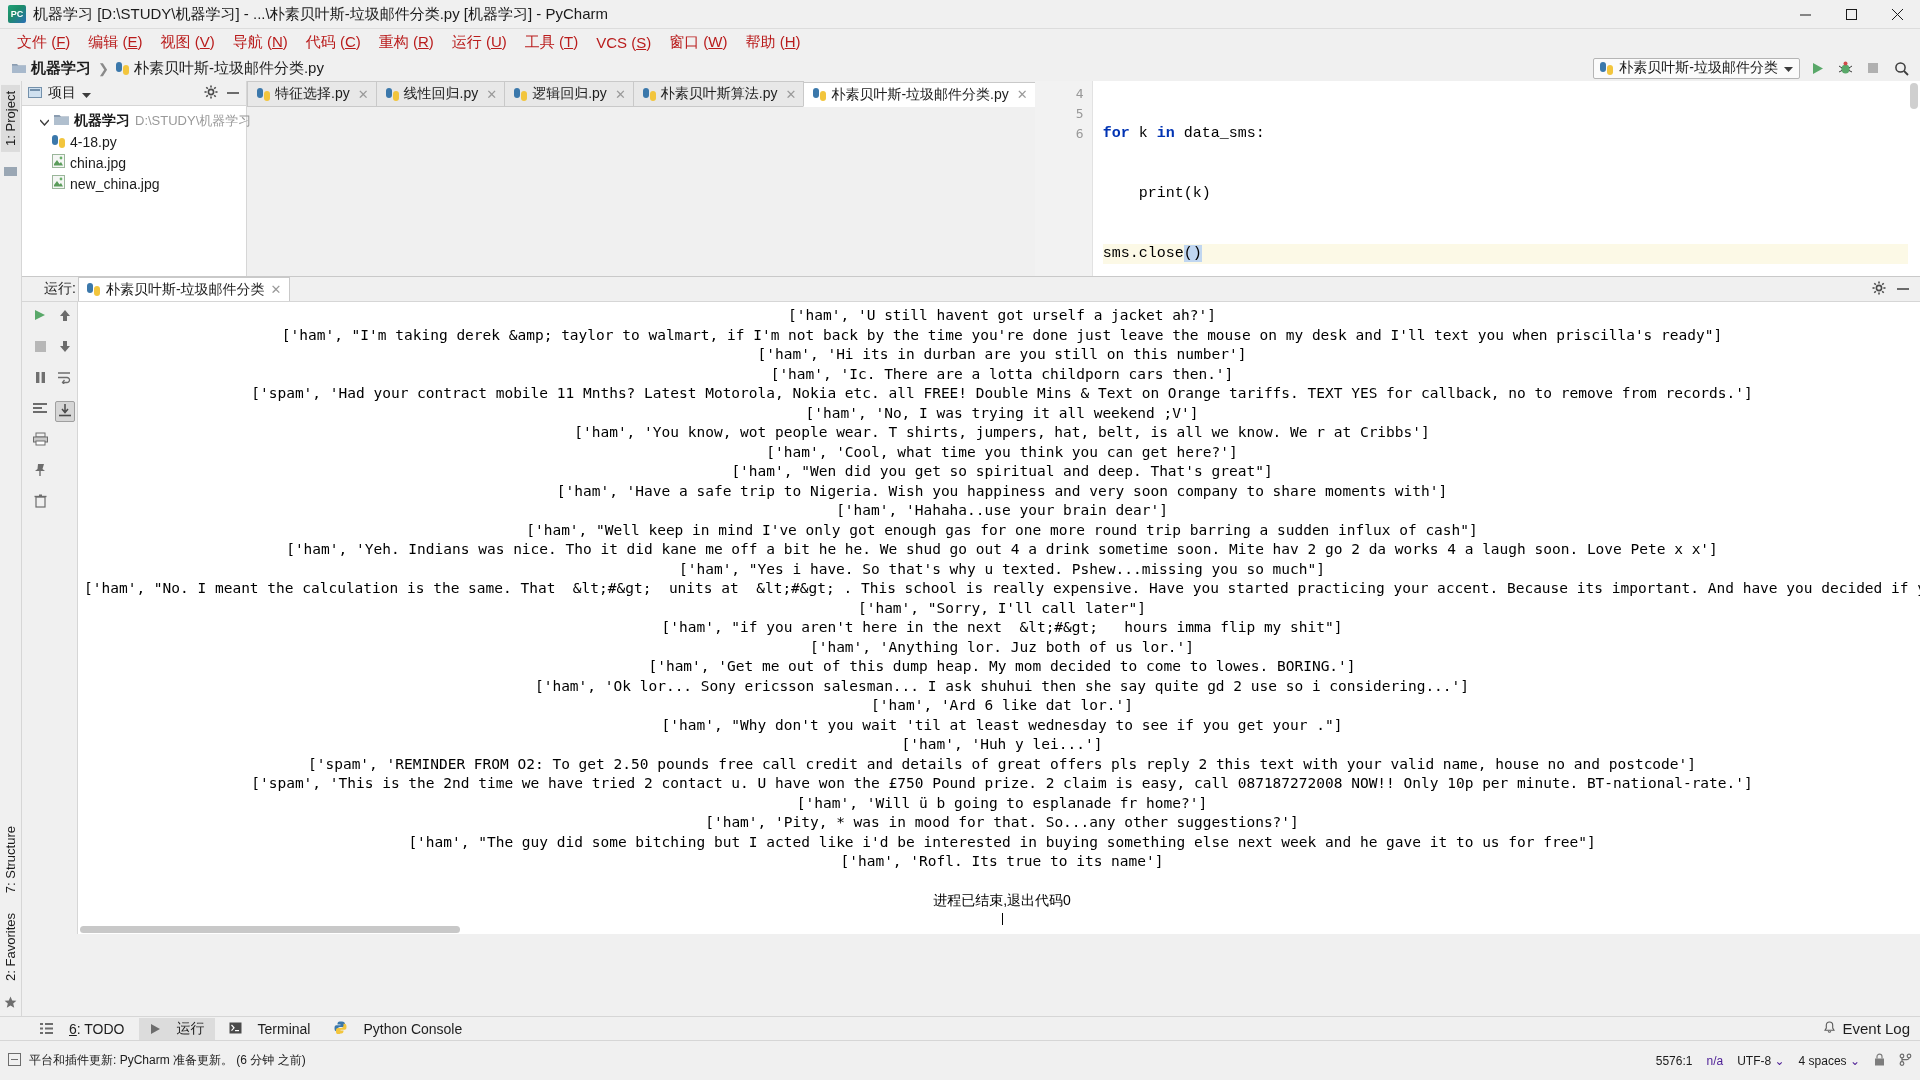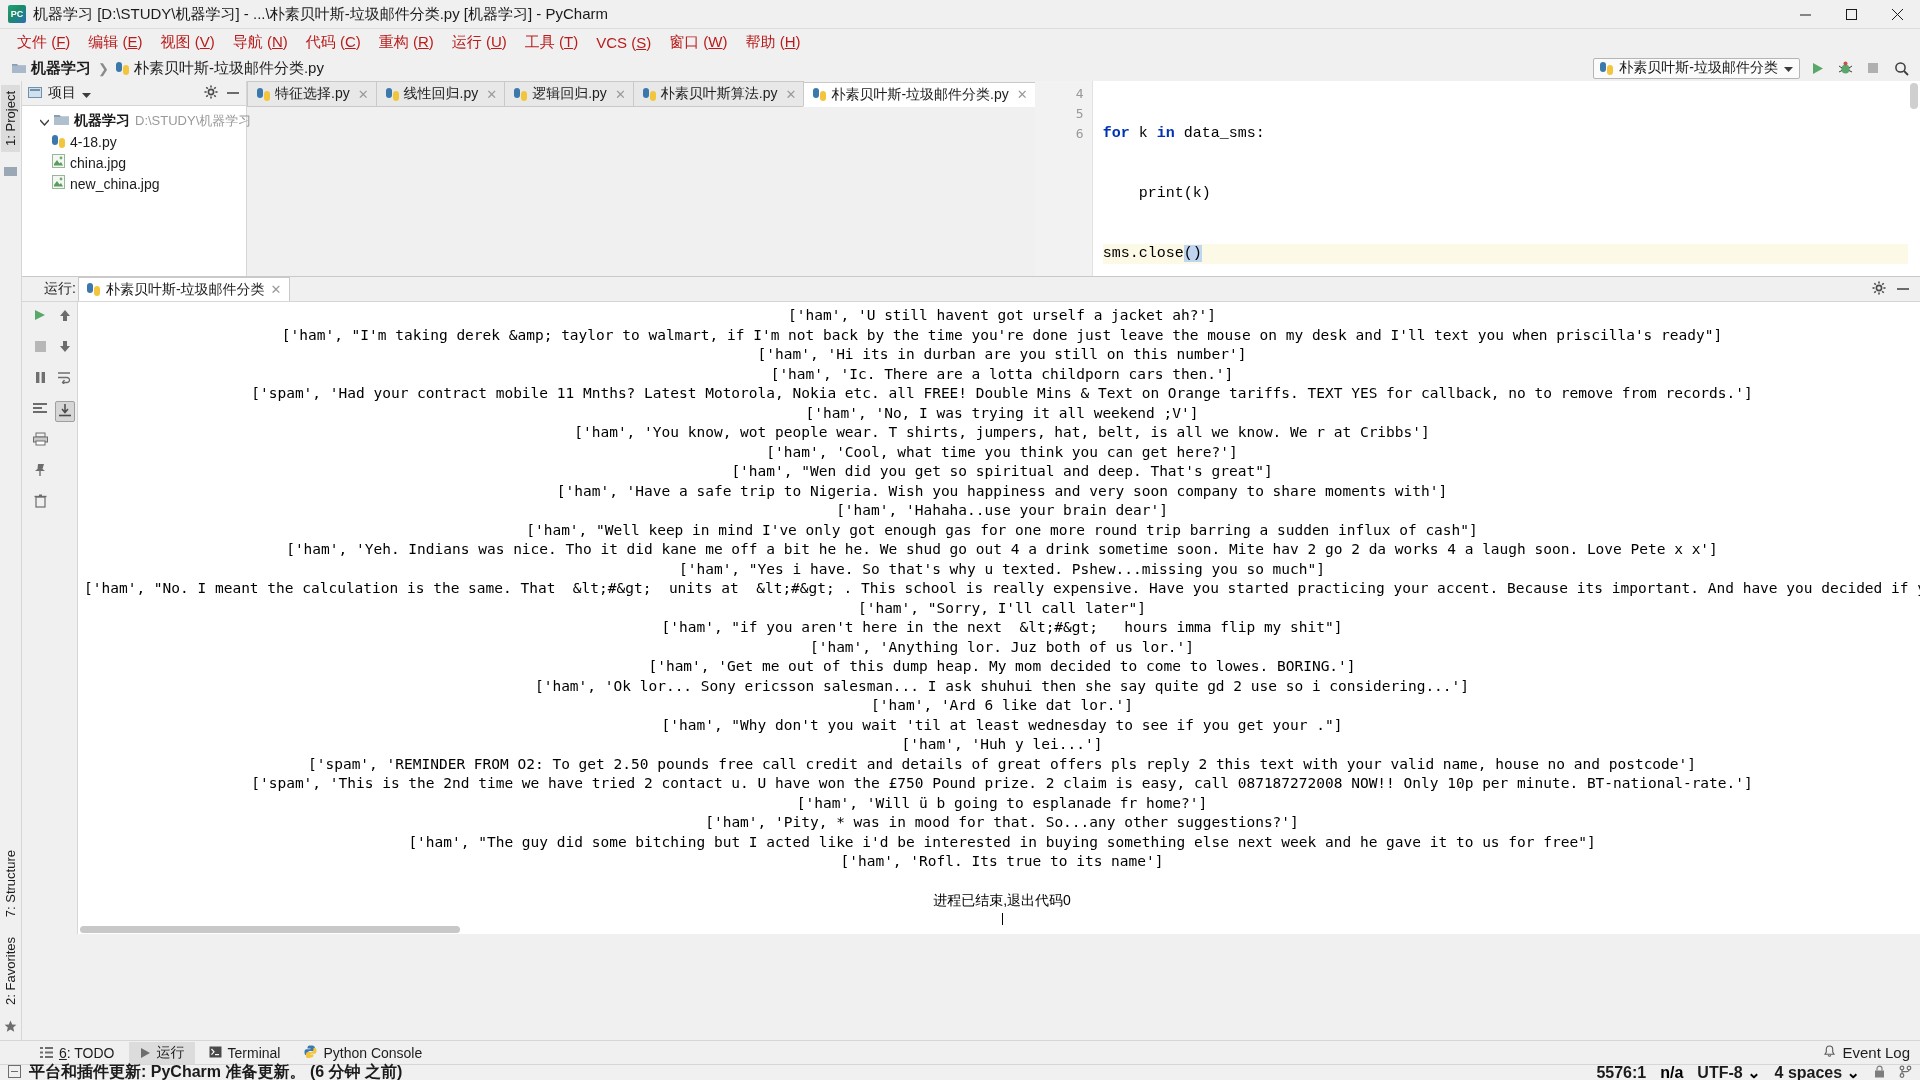--- a/index.html
+++ b/index.html
@@ -154,32 +154,32 @@
   .console .zh { font-family:"Liberation Sans","DejaVu Sans",sans-serif; font-size:14px; }
   .caretline { display:inline-block; width:1px; height:15px; background:#000; vertical-align:-3px; }
   .hscroll { position:absolute; left:0; bottom:0; height:9px; width:100%; background:#fff; }
   .hscroll .thumb { height:7px; margin-top:1px; width:380px; background:#c8c8c8; border-radius:4px; margin-left:2px; }
 
   
   .bottombar {
     height:24px; background:#f0f0f0; display:flex; align-items:center; flex:none;
     border-top:1px solid #d6d6d6; padding-left:30px; gap:4px;
   }
-  .bbtn { display:flex; align-items:flex-end; gap:6px; font-size:14px; padding:2px 10px; white-space:nowrap; }
+  .bbtn { display:flex; align-items:flex-end; gap:16px; font-size:14px; padding:2px 10px; white-space:nowrap; }
   .bbtn.sel { background:#dcdcdc; }
   .bbtn u { text-decoration:underline; }
   .bottombar .right { margin-left:auto; display:flex; align-items:center; gap:6px; padding-right:10px; }
 
   
   .statusbar {
-    height:16px; background:#f0f0f0; display:flex; align-items:center; flex:none;
-    border-top:1px solid #d6d6d6; font-size:16px; padding-left:8px; gap:8px; color:#1b1b1b;font-weight:bold;
+    height:40px; background:#f0f0f0; display:flex; align-items:center; flex:none;
+    border-top:1px solid #d6d6d6; font-size:12px; padding-left:8px; gap:8px; color:#1b1b1b;
   }
   .statusbar .right { margin-left:auto; display:flex; align-items:center; gap:14px; padding-right:8px; }
-  .muted { color:#000000; }
+  .muted { color:#4c1d95; }
 
   .ic { display:inline-block; vertical-align:middle; }
 </style>
 </head>
 <body>
 
 <div class="app">
 
   <div class="titlebar">
     <div class="appicon"></div>

